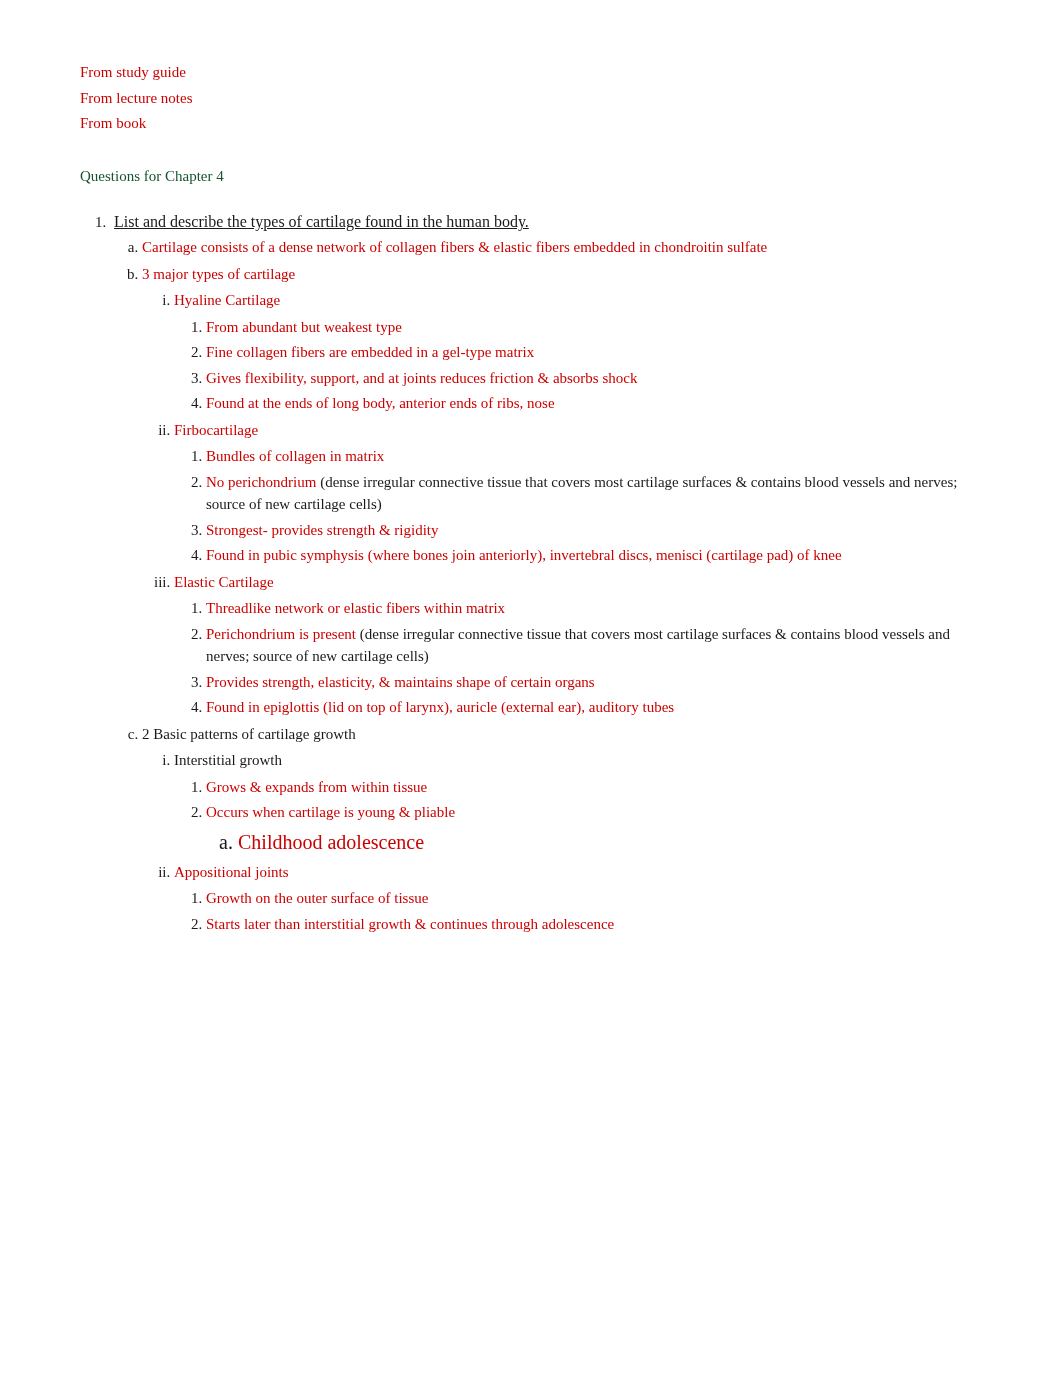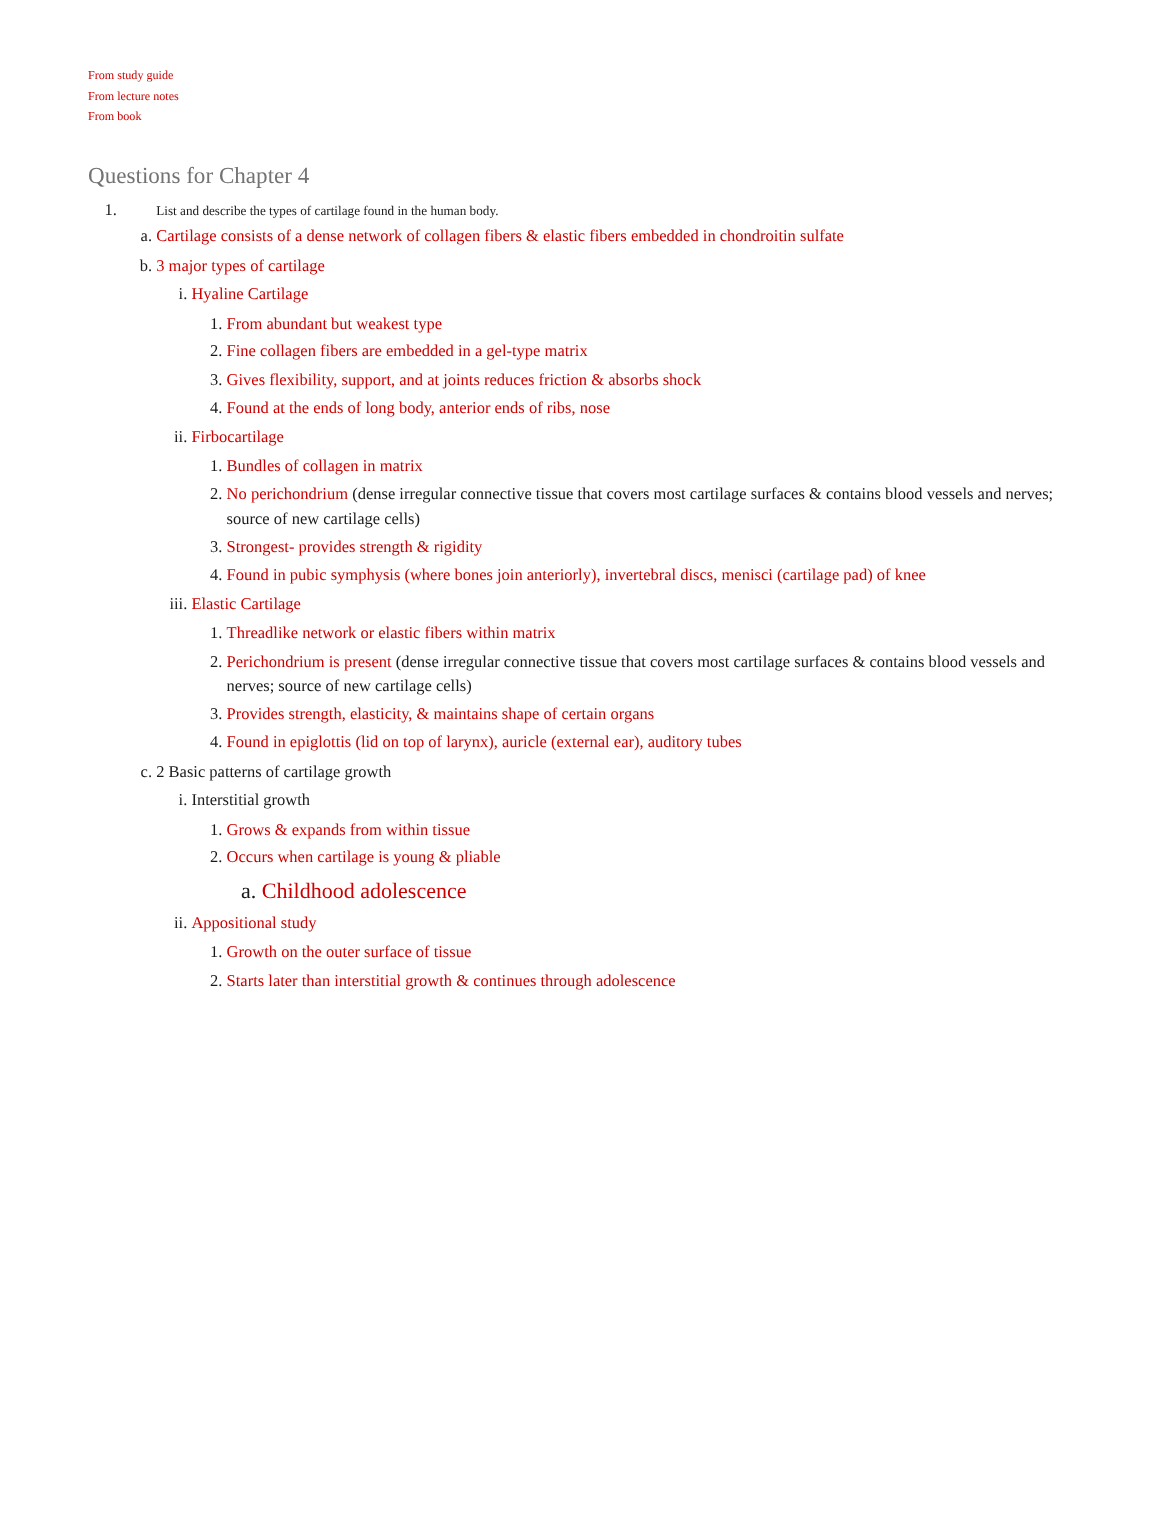--- a/index.html
+++ b/index.html
@@ -19,35 +19,36 @@
     }
 
     .header-links {
       margin-bottom: 28px;
     }
 
     .header-link {
       color: #cc0000;
       display: block;
       line-height: 1.7;
-      font-size: 11px;
+      font-size: 15px;
     }
 
     .page-title {
-      color: #737373;
-      font-size: 21px;
-      margin-bottom: 4px;
+      color: #14532d;
+      font-size: 15px;
+      margin-bottom: 23px;
       font-weight: normal;
     }
 
     .question-text {
-      font-size: 12px;
+      font-size: 16px;
       color: #1a1a1a;
       margin-bottom: 8px;
-      margin-left: 32px;
+      margin-left: 4px;
+      text-decoration: underline;
     }
 
     ol.top-level {
       margin-left: 30px;
       list-style-type: decimal;
     }
 
     ol.top-level > li {
       margin-bottom: 6px;
       color: #1a1a1a;
@@ -209,21 +210,21 @@
                 <ol class="alpha-sub">
                   <li>
                     <span class="red">Childhood adolescence</span>
                   </li>
                 </ol>
               </li>
             </ol>
           </li>
 
           <li>
-            <span class="red">Appositional study</span>
+            <span class="red">Appositional joints</span>
             <ol class="decimal">
               <li>
                 <span class="red">Growth on the outer surface of tissue</span>
               </li>
               <li>
                 <span class="red">Starts later than interstitial growth &amp; continues through adolescence</span>
               </li>
             </ol>
           </li>
 

